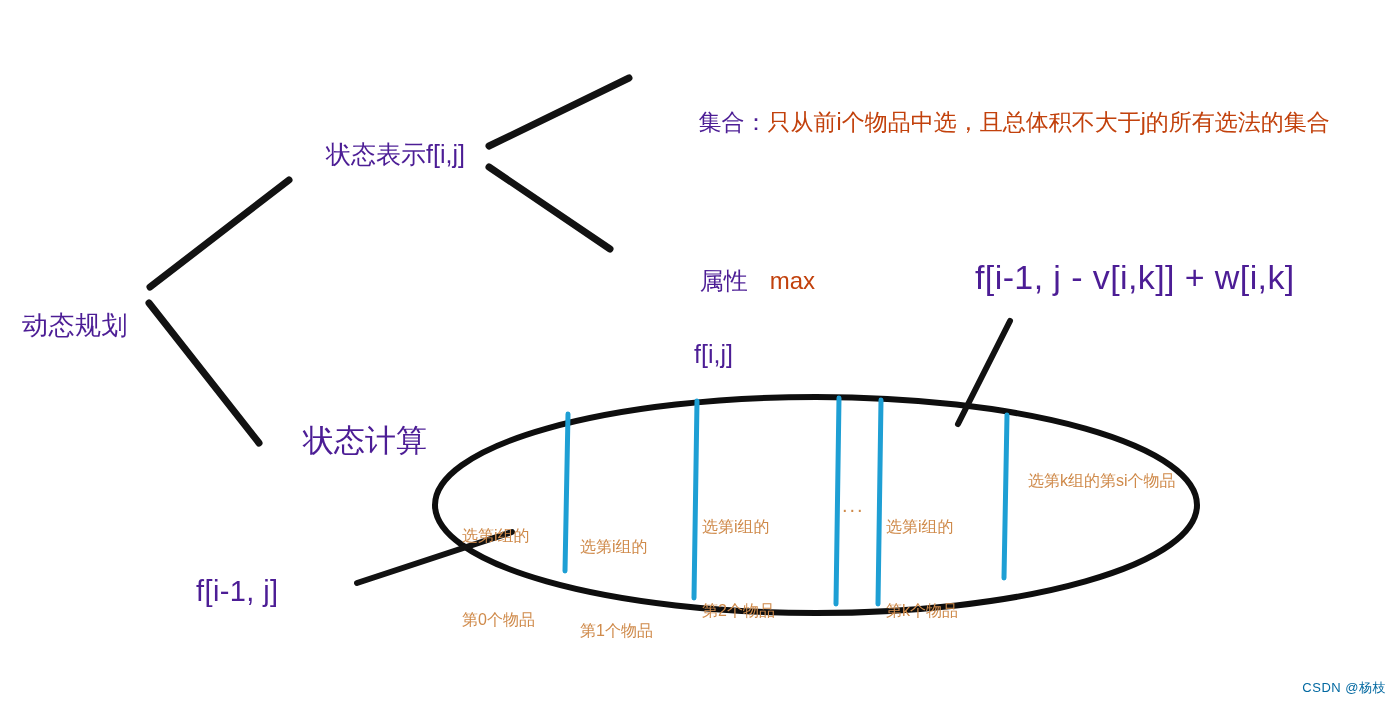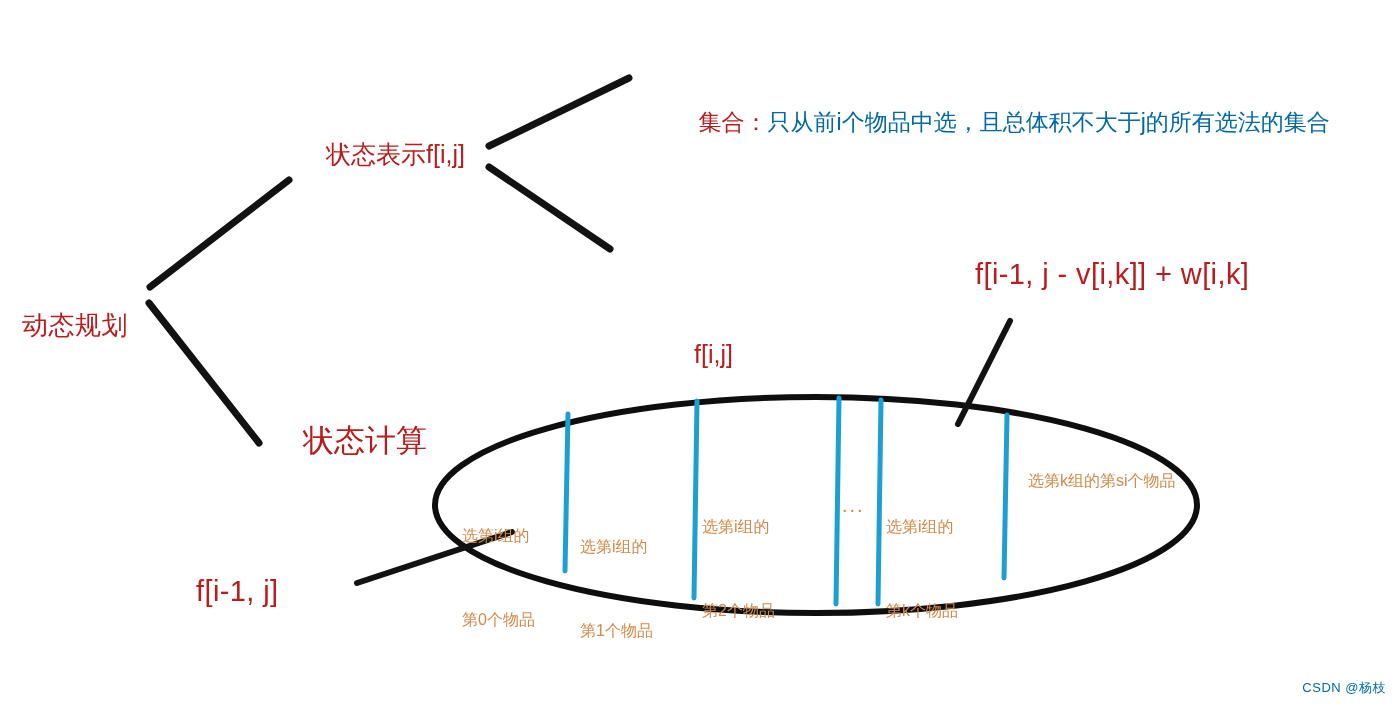--- a/index.html
+++ b/index.html
@@ -25,22 +25,22 @@
     width: 1400px;
     height: 705px;
     pointer-events: none;
   }
   .lbl {
     position: absolute;
     white-space: pre;
     line-height: 1.45;
     color: #161616;
   }
-  .orange { color: #0369a1; }
-  .black  { color: #b91c1c; }
+  .orange { color: #c2410c; }
+  .black  { color: #4c1d95; }
 
   
   .node-root {
     left: 22px; top: 263px;
     font-size: 26px;
     letter-spacing: 0.5px;
     margin-top: 44px;
   }
   .node-state-rep {
     left: 326px; top: 136px;
@@ -61,21 +61,21 @@
   }
   .attr-block {
     left: 673px; top: 229px;
     font-size: 24px;
   }
   .attr-block .val { margin-left: 22px; }
 
   
   .formula-right {
     left: 975px; top: 253px;
-    font-size: 29px;
+    font-size: 34px;
     letter-spacing: 0.4px;
   }
   .formula-left {
     left: 196px; top: 570px;
     font-size: 29px;
     letter-spacing: 0.4px;
   }
   .formula-top {
     left: 694px; top: 336px;
     font-size: 25px;
@@ -136,20 +136,23 @@
   <div class="lbl black node-root">动态规划</div>
 
   <div class="lbl black node-state-rep">状态表示f[i,j]</div>
 
   <div class="lbl black node-state-calc">状态计算</div>
 
   <div class="lbl set-block">
     <span class="black">集合：</span><span class="orange">只从前i个物品中选，且总体积不大于j的所有选法的集合</span>
   </div>
 
+  <div class="lbl attr-block">
+    <span class="black">属性</span><span class="orange val">max</span>
+  </div>
 
   <div class="lbl black formula-right">f[i-1, j - v[i,k]] + w[i,k]</div>
 
   <div class="lbl black formula-left">f[i-1, j]</div>
 
   <div class="lbl black formula-top">f[i,j]</div>
 
   <div class="seg seg-0">
     <div>选第i组的</div>
     <div>第0个物品</div>

